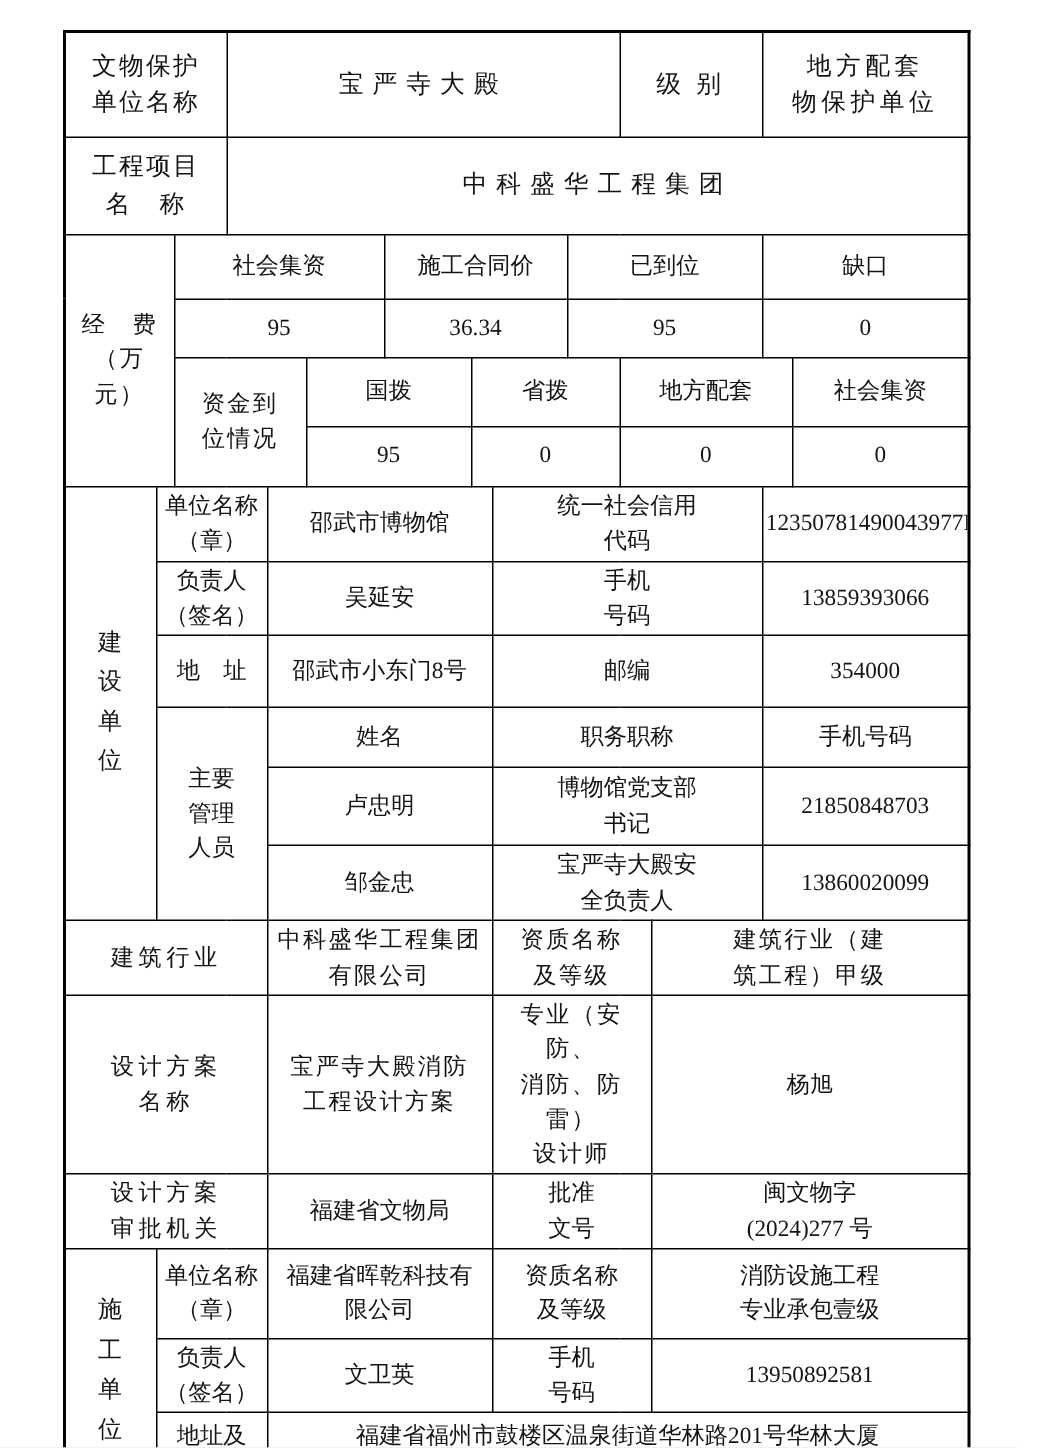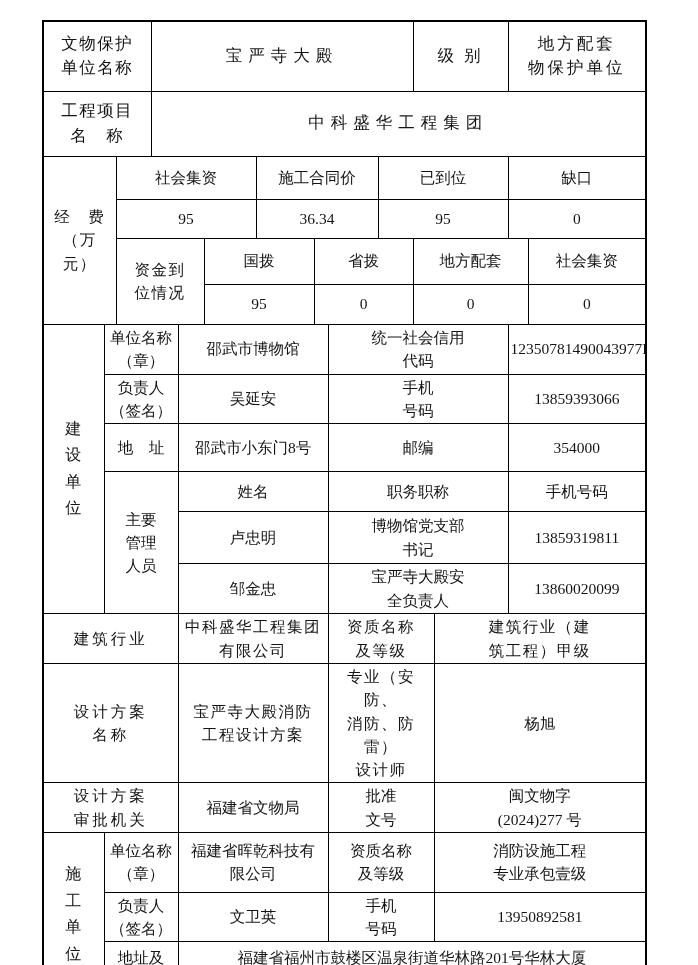--- a/index.html
+++ b/index.html
@@ -140,21 +140,21 @@
 人员</td>
       <td colspan="4">姓名</td>
       <td colspan="4">职务职称</td>
       <td colspan="2">手机号码</td>
     </tr>
 
     <tr style="height:52px">
       <td colspan="4">卢忠明</td>
       <td colspan="4">博物馆党支部
 书记</td>
-      <td colspan="2">13859319811</td>
+      <td colspan="2">21850848703</td>
     </tr>
 
     <tr style="height:50px">
       <td colspan="4">邹金忠</td>
       <td colspan="4">宝严寺大殿安
 全负责人</td>
       <td colspan="2">13860020099</td>
     </tr>
 
     <tr style="height:50px">

